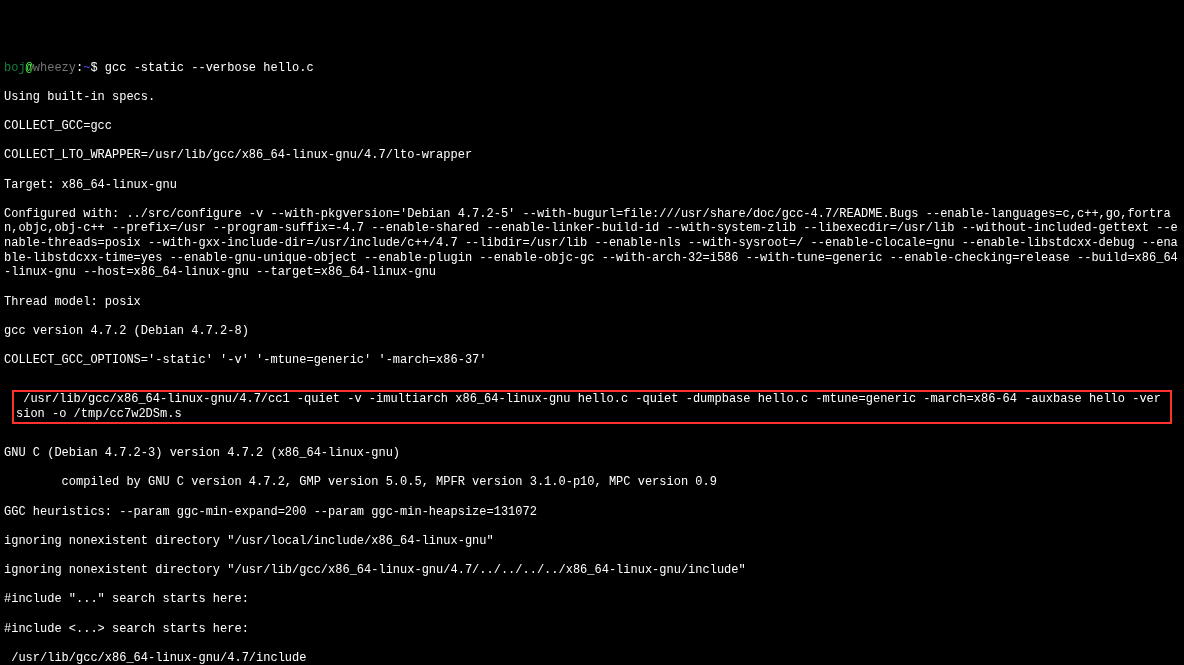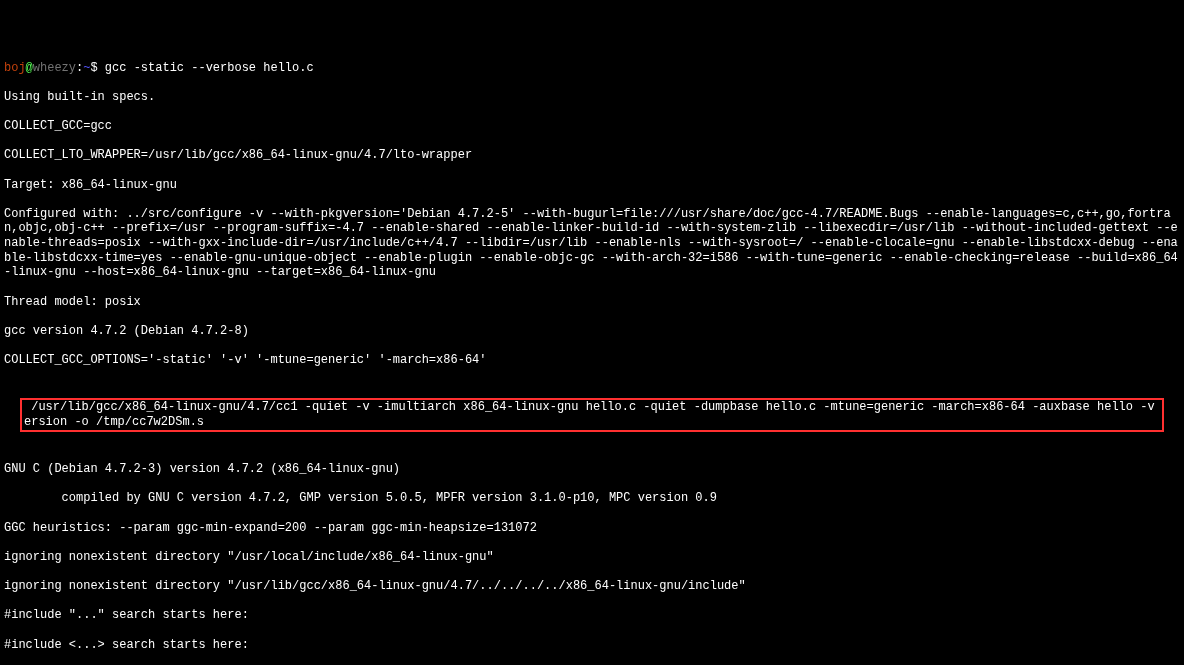--- a/index.html
+++ b/index.html
@@ -9,48 +9,48 @@
     font-family: "Consolas", "Courier New", monospace;
     font-size: 12px;
     line-height: 1.22;
     width: 1184px;
     height: 665px;
     overflow: hidden;
     white-space: pre-wrap;
     word-break: break-all;
     padding: 2px 4px;
   }
-  .prompt-user { color: #c2410c; }
+  .prompt-user { color: #15803d; }
   .prompt-at { color: #55ff55; }
   .prompt-host { color: #737373; }
   .prompt-tilde { color: #5555ff; }
   .prompt-dollar { color: #fff; }
   .line { display: block; }
   .box {
     border: 2px solid;
     padding: 0 2px;
-    margin: 16px;
+    margin: 8px;
     display: block;
   }
   .box-red { border-color: #ff3030; }
 </style>
 </head>
 <body>
 
 
 
 <span class="line"><span class="prompt-user">boj</span><span class="prompt-at">@</span><span class="prompt-host">wheezy</span><span>:</span><span class="prompt-tilde">~</span><span class="prompt-dollar">$</span> <span>gcc -static --verbose hello.c</span></span>
 <span class="line">Using built-in specs.</span>
 <span class="line">COLLECT_GCC=gcc</span>
 <span class="line">COLLECT_LTO_WRAPPER=/usr/lib/gcc/x86_64-linux-gnu/4.7/lto-wrapper</span>
 <span class="line">Target: x86_64-linux-gnu</span>
 <span class="line">Configured with: ../src/configure -v --with-pkgversion='Debian 4.7.2-5' --with-bugurl=file:///usr/share/doc/gcc-4.7/README.Bugs --enable-languages=c,c++,go,fortran,objc,obj-c++ --prefix=/usr --program-suffix=-4.7 --enable-shared --enable-linker-build-id --with-system-zlib --libexecdir=/usr/lib --without-included-gettext --enable-threads=posix --with-gxx-include-dir=/usr/include/c++/4.7 --libdir=/usr/lib --enable-nls --with-sysroot=/ --enable-clocale=gnu --enable-libstdcxx-debug --enable-libstdcxx-time=yes --enable-gnu-unique-object --enable-plugin --enable-objc-gc --with-arch-32=i586 --with-tune=generic --enable-checking=release --build=x86_64-linux-gnu --host=x86_64-linux-gnu --target=x86_64-linux-gnu</span>
 <span class="line">Thread model: posix</span>
 <span class="line">gcc version 4.7.2 (Debian 4.7.2-8)</span>
-<span class="line">COLLECT_GCC_OPTIONS='-static' '-v' '-mtune=generic' '-march=x86-64'</span>
+<span class="line">COLLECT_GCC_OPTIONS='-static' '-v' '-mtune=generic' '-march=x86-37'</span>
 <span class="box box-red"><span> /usr/lib/gcc/x86_64-linux-gnu/4.7/cc1 -quiet -v -imultiarch x86_64-linux-gnu hello.c -quiet -dumpbase hello.c -mtune=generic -march=x86-64 -auxbase hello -version -o /tmp/cc7w2DSm.s</span></span>
 <span class="line">GNU C (Debian 4.7.2-3) version 4.7.2 (x86_64-linux-gnu)</span>
 <span class="line">        compiled by GNU C version 4.7.2, GMP version 5.0.5, MPFR version 3.1.0-p10, MPC version 0.9</span>
 <span class="line">GGC heuristics: --param ggc-min-expand=200 --param ggc-min-heapsize=131072</span>
 <span class="line">ignoring nonexistent directory "/usr/local/include/x86_64-linux-gnu"</span>
 <span class="line">ignoring nonexistent directory "/usr/lib/gcc/x86_64-linux-gnu/4.7/../../../../x86_64-linux-gnu/include"</span>
 <span class="line">#include "..." search starts here:</span>
 <span class="line">#include &lt;...&gt; search starts here:</span>
 <span class="line"> /usr/lib/gcc/x86_64-linux-gnu/4.7/include</span>
 <span class="line"> /usr/local/include</span>

